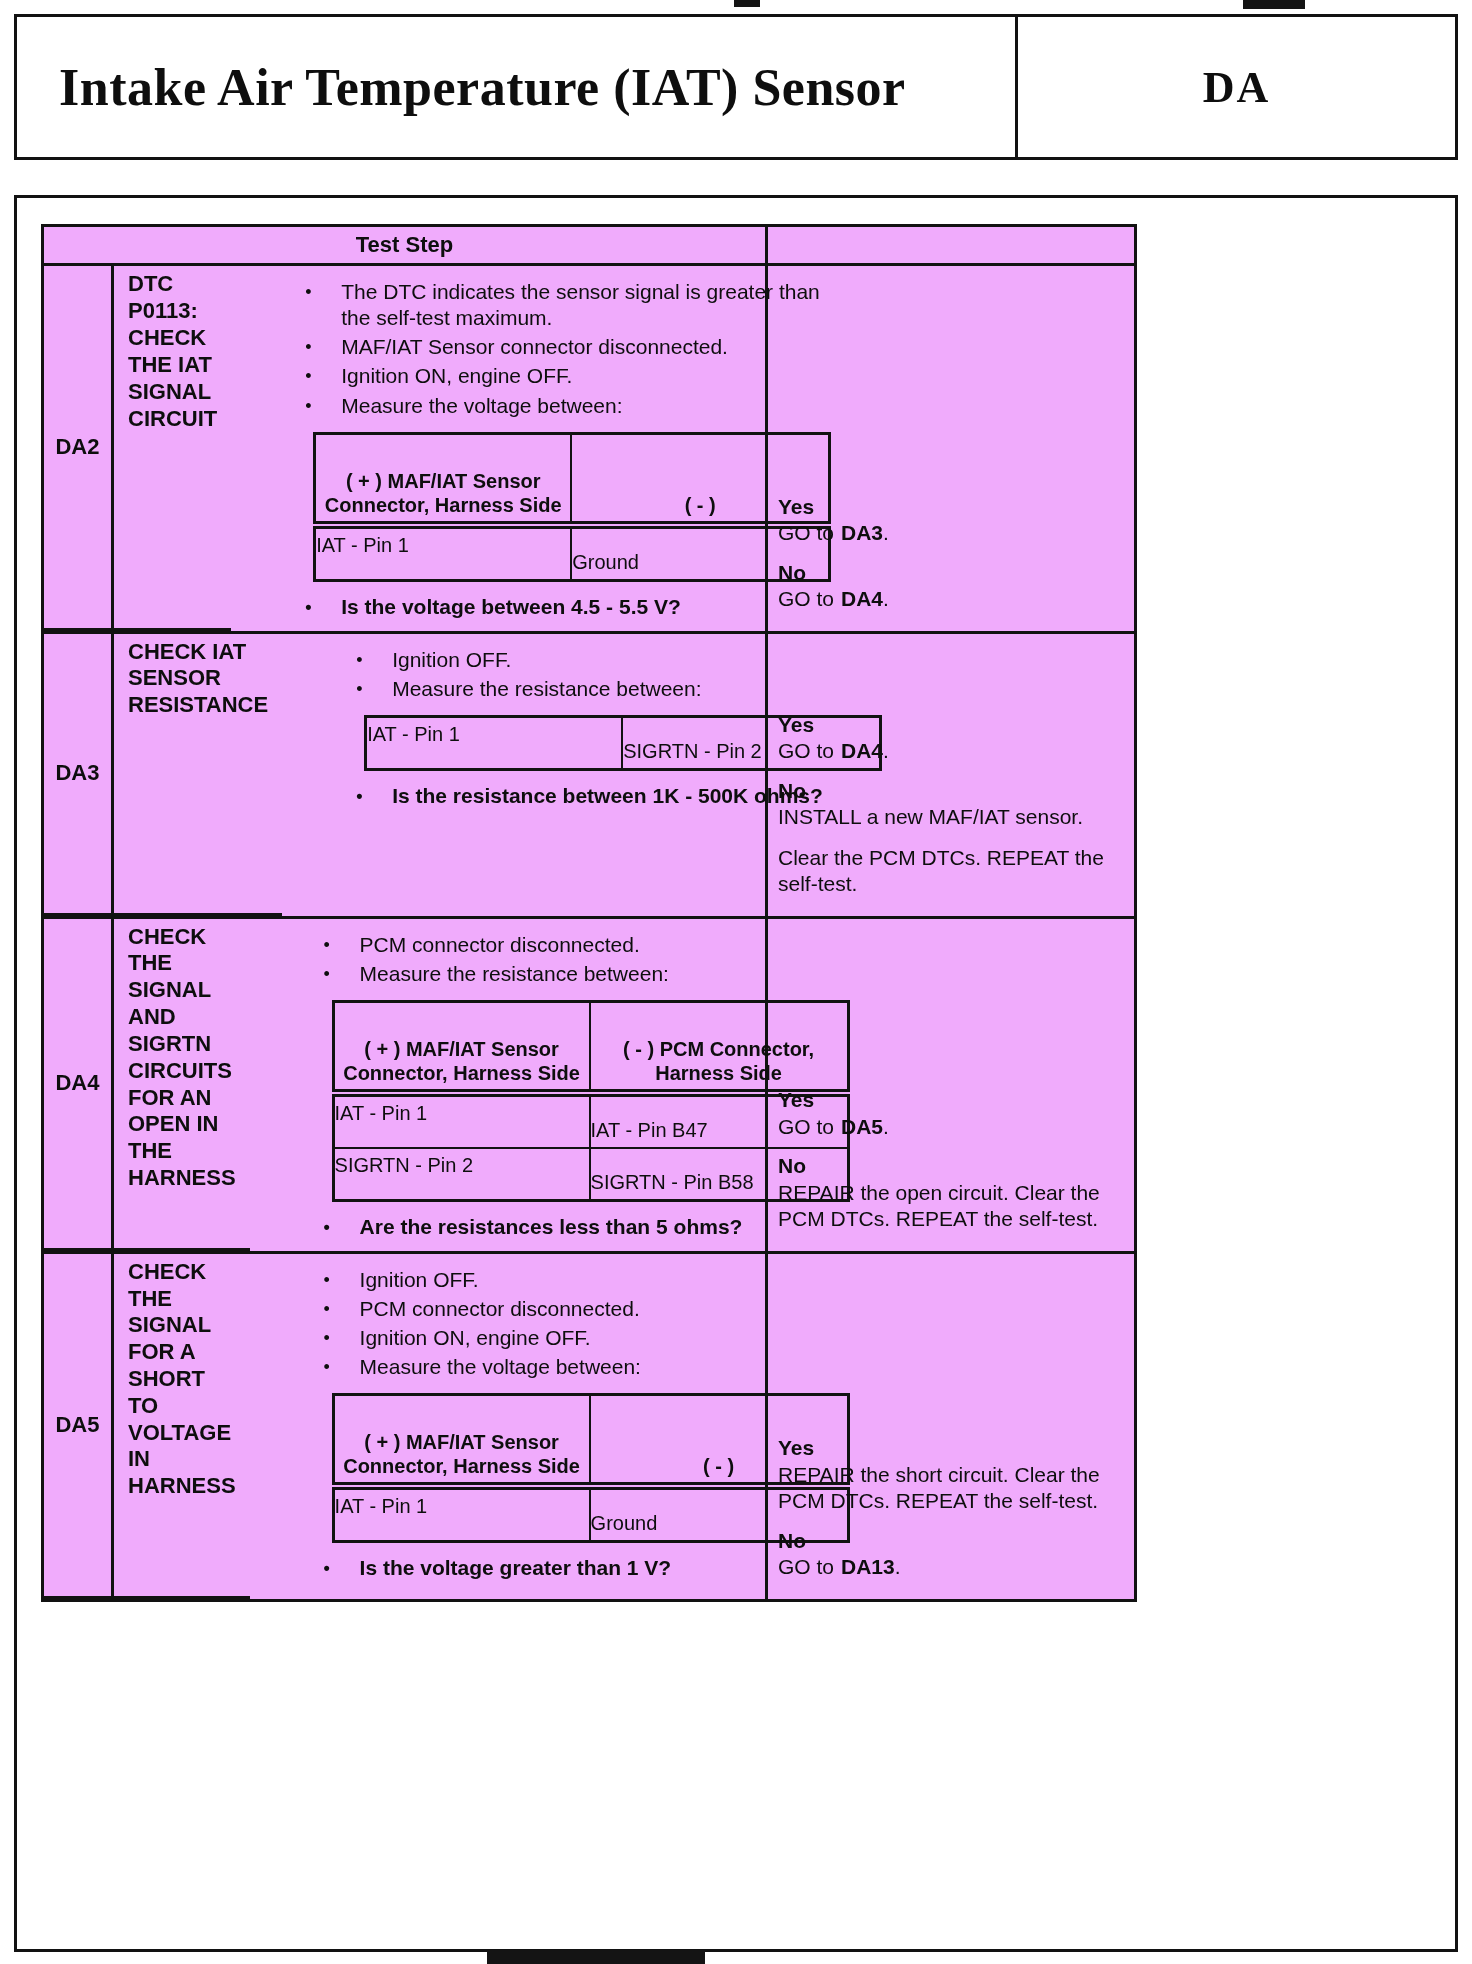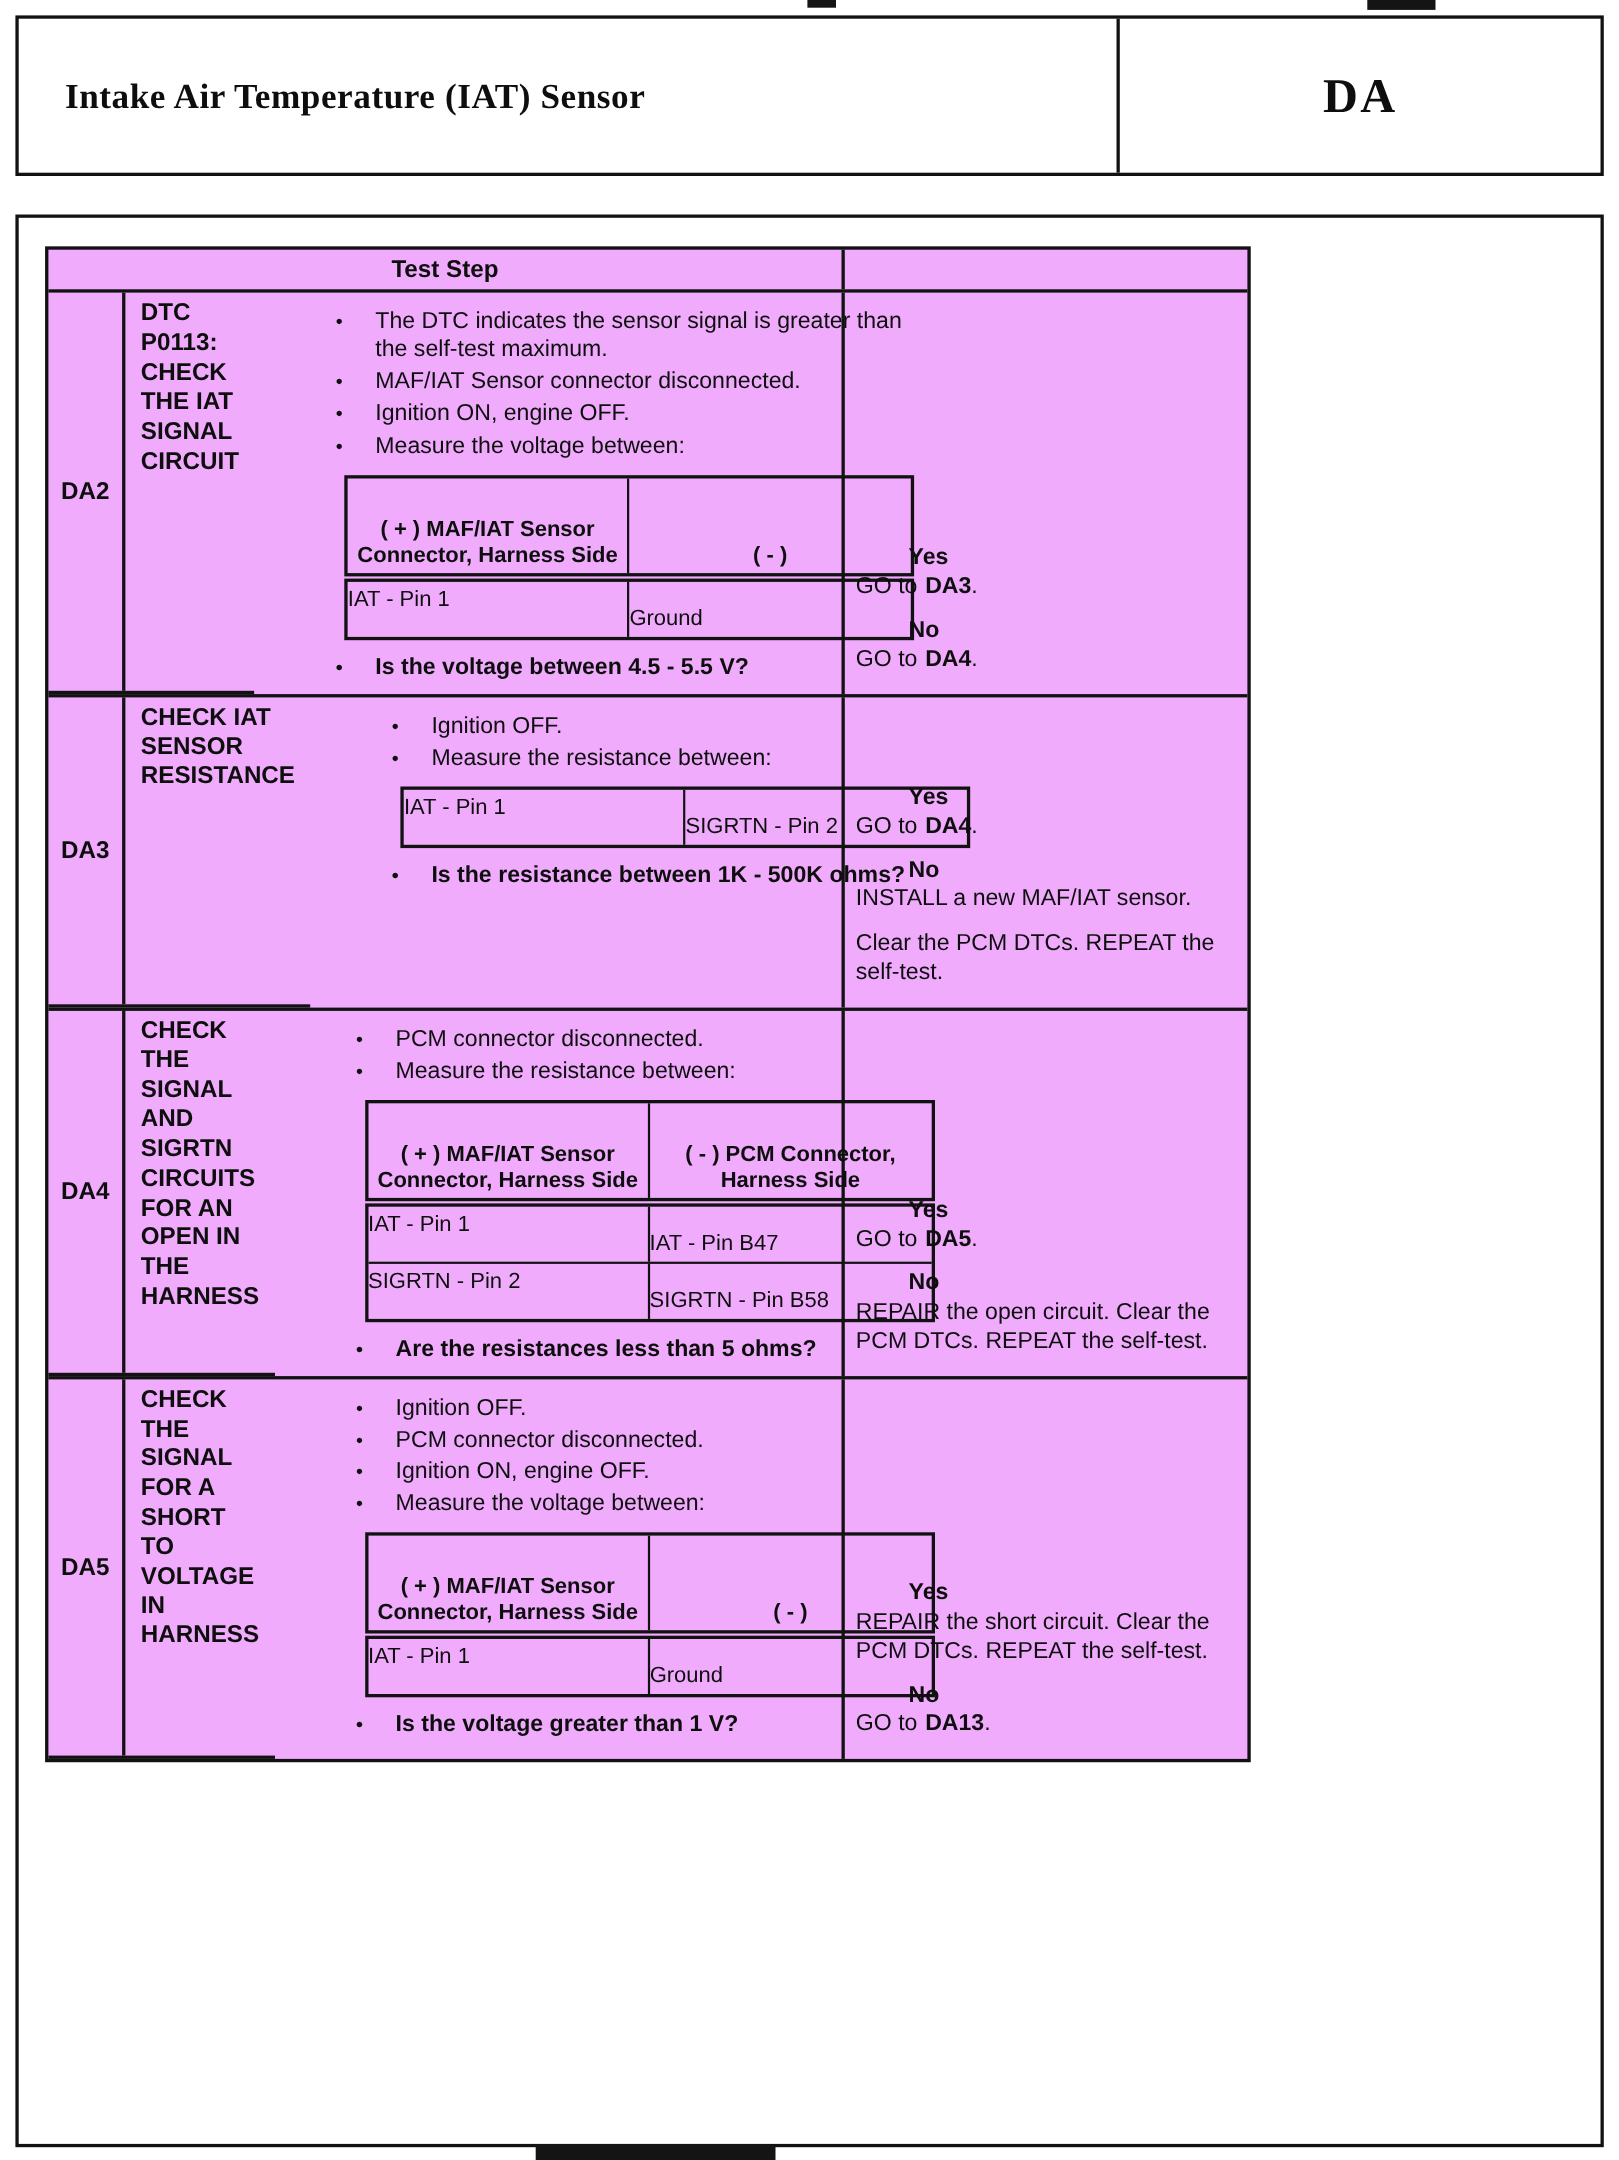--- a/index.html
+++ b/index.html
@@ -9,21 +9,21 @@
     width:1472px; height:1964px; position:relative;
     font-family:"Liberation Sans", sans-serif; color:#0e0e0e;
   }
   .frame { position:absolute; border:3px solid #121212; background:#ffffff; }
 
   
   .header-frame { left:14px; top:14px; width:1444px; height:146px; display:flex; }
   .header-left  { flex:1; display:flex; align-items:center; padding-left:42px; }
   .page-title {
     font-family:"Liberation Serif", serif; font-weight:bold;
-    font-size:32px; letter-spacing:0.5px;
+    font-size:52px; letter-spacing:0.5px;
   }
   .header-right {
     width:440px; border-left:3px solid #121212;
     display:flex; align-items:center; justify-content:center;
   }
   .page-code {
     font-family:"Liberation Serif", serif; font-weight:bold;
     font-size:44px; letter-spacing:2px;
   }
 
@@ -72,21 +72,21 @@
   .pin-cell { width:50%; border-right:2px solid #121212; font-size:20px; padding:5px 0; }
   .pin-cell:last-child { border-right:none;margin-top:17px; }
 
   
   .step-right {
     flex:1; display:flex; flex-direction:column; justify-content:flex-end;
     padding:10px 10px 18px 10px; font-size:21px; line-height:1.26;
   }
   .result-block { margin-top:13px; }
   .result-block:first-child { margin-top:0; }
-  .verdict { font-weight:bold;margin-left:48px; }
+  .verdict { font-weight:bold; }
   .action .b { font-weight:bold; margin-left:7px; }
   .action + .action { margin-top:14px; }
 
   
   .s0 { min-height:325px; }
   .s1 { min-height:285px; }
   .s2 { min-height:310px; }
   .s3 { min-height:345px; }
 
   

